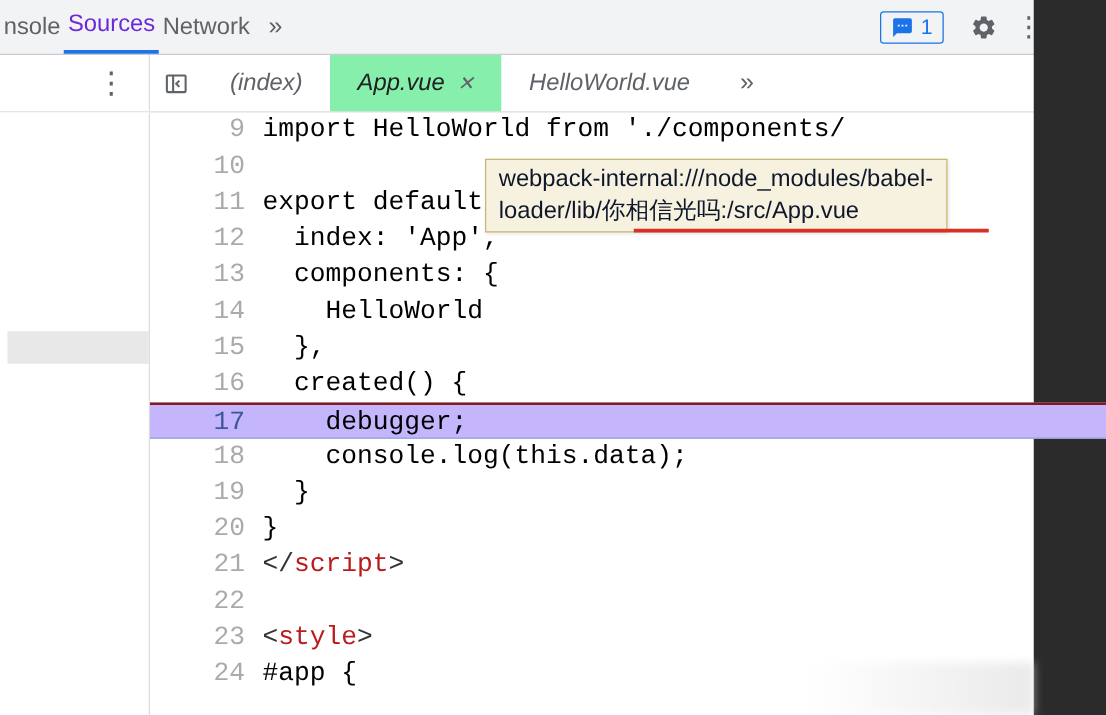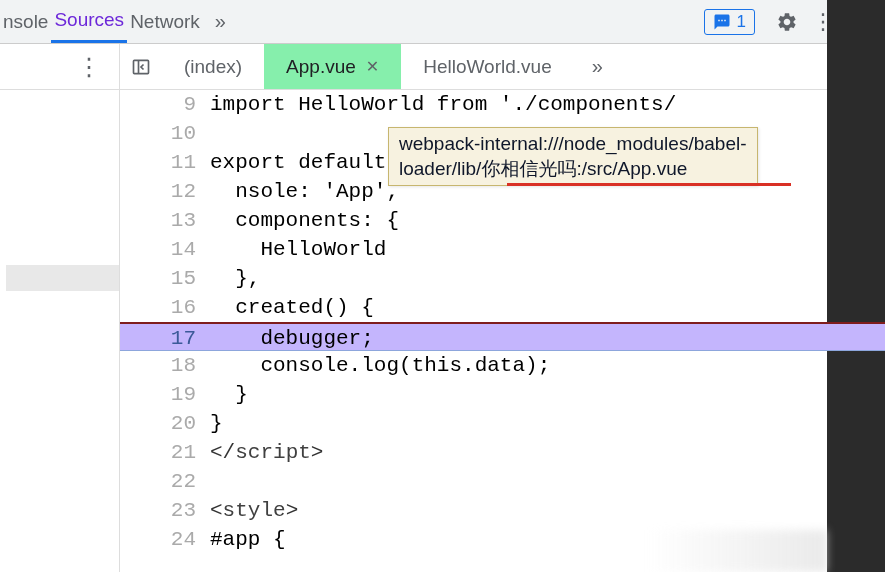--- a/index.html
+++ b/index.html
@@ -101,20 +101,21 @@
     }
     .file-tab {
       padding: 0 22px;
       font-size: 19px;
       color: #5f6368;
       height: 100%;
       display: flex;
       align-items: center;
       gap: 10px;
       cursor: pointer;
+      font-style: italic;
     }
     .file-tab.active {
       color: #202124;
       background: #86efac;
       border-bottom: none;
       position: relative;
     }
     .file-tab .close {
       font-size: 16px;
       color: #5f6368;
@@ -170,21 +171,21 @@
       user-select: none;
       flex-shrink: 0;
     }
     .code-text { flex: 1; }
     .code-line.highlight {
       background: #c4b5fd;
       border-top: 2px solid #7f1d1d;
       border-bottom: 1px solid #8da6dc;
     }
     .code-line.highlight .gutter { color: #3b5998; }
-    .tag { color: #404040; }
+    .tag { color: #b91c1c; }
     .bracket { color: #333; }
     .dim { color: #aaa; }
 
     .tooltip {
       position: absolute;
       top: 127px;
       left: 388px;
       background: #f7f2e0;
       border: 1px solid #c7b66f;
       padding: 4px 10px;
@@ -279,21 +280,21 @@
 
 <div class="content">
   <div class="sidebar">
     <div class="sidebar-item"></div>
   </div>
   <div class="editor">
     <div class="editor-inner">
       <div class="code-line"><span class="gutter">9</span><span class="code-text">import HelloWorld from './components/</span></div>
       <div class="code-line"><span class="gutter dim">10</span><span class="code-text"></span></div>
       <div class="code-line"><span class="gutter">11</span><span class="code-text"><span>export default</span><span> {</span></span></div>
-      <div class="code-line"><span class="gutter">12</span><span class="code-text">  nsole: 'App',</span></div>
+      <div class="code-line"><span class="gutter">12</span><span class="code-text">  index: 'App',</span></div>
       <div class="code-line"><span class="gutter">13</span><span class="code-text">  components: {</span></div>
       <div class="code-line"><span class="gutter">14</span><span class="code-text">    HelloWorld</span></div>
       <div class="code-line"><span class="gutter dim">15</span><span class="code-text">  },</span></div>
       <div class="code-line"><span class="gutter">16</span><span class="code-text">  created() {</span></div>
       <div class="code-line highlight"><span class="gutter">17</span><span class="code-text">    debugger;</span></div>
       <div class="code-line"><span class="gutter">18</span><span class="code-text">    console.log(this.data);</span></div>
       <div class="code-line"><span class="gutter dim">19</span><span class="code-text">  }</span></div>
       <div class="code-line"><span class="gutter dim">20</span><span class="code-text">}</span></div>
       <div class="code-line"><span class="gutter dim">21</span><span class="code-text"><span class="bracket">&lt;/</span><span class="tag">script</span><span class="bracket">&gt;</span></span></div>
       <div class="code-line"><span class="gutter dim">22</span><span class="code-text"></span></div>

